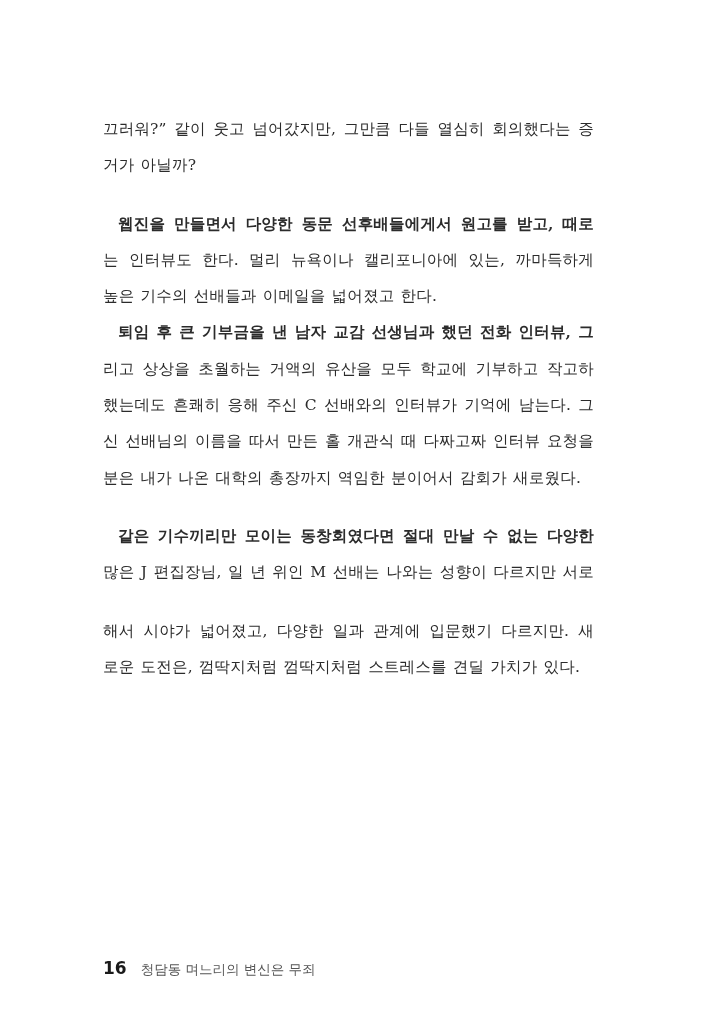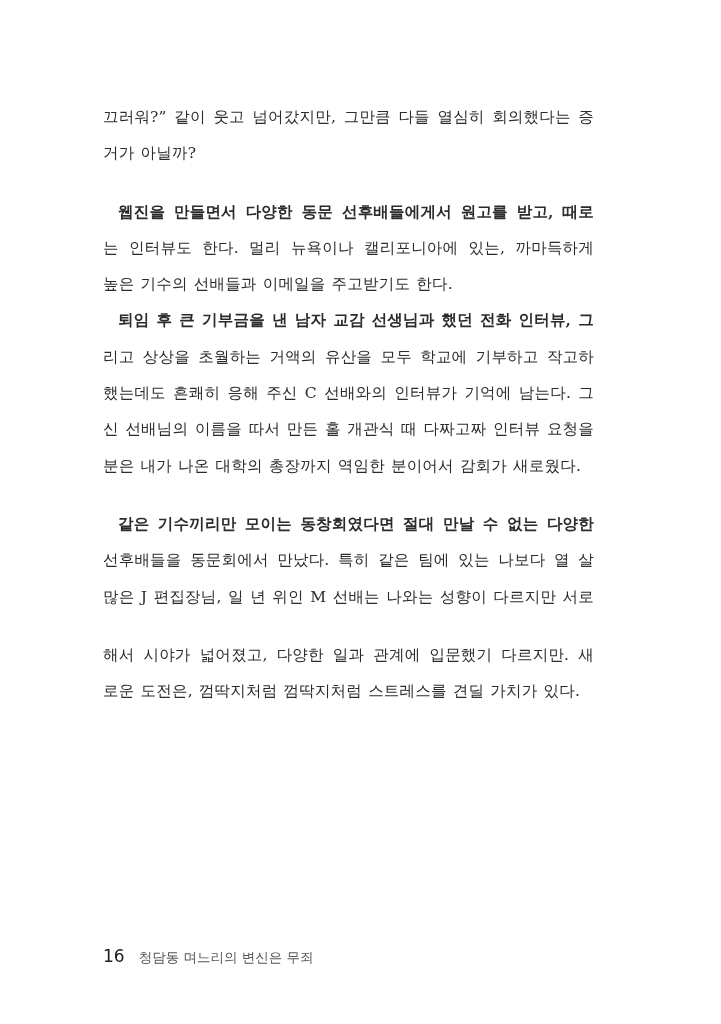--- a/index.html
+++ b/index.html
@@ -8,21 +8,21 @@
       background: #ffffff;
     }
     body {
       width: 721px;
       height: 1024px;
       position: relative;
       overflow: hidden;
     }
     .page {
       position: absolute;
-      left: 0; top: 0;
+      left: 0; top: 12px;
       width: 721px;
       height: 816px;
       background: #ffffff;
     }
     .body-text {
       position: absolute;
       left: 103px;
       top: 99px;
       width: 491px;
       font-family: "DejaVu Serif", "Liberation Serif", serif;
@@ -54,21 +54,21 @@
       position: absolute;
       left: 103px;
       top: 946px;
       font-family: "DejaVu Sans", "Liberation Sans", sans-serif;
       display: flex;
       align-items: baseline;
       gap: 14px;
     }
     .page-number {
       font-size: 17px;
-      font-weight: normal;
+      font-weight: bold;
       color: #1a1a1a;
     }
     .book-title {
       font-size: 13.5px;
       color: #555555;
       text-align: right;
     }
   </style>
 </head>
 <body>
@@ -79,36 +79,35 @@
     <div>
       <span class="line">끄러워?” 같이 웃고 넘어갔지만, 그만큼 다들 열심히 회의했다는 증</span>
       <span class="line last">거가 아닐까?</span>
     </div>
 
     <span class="gap"></span>
 
     <div>
       <span class="line indent">웹진을 만들면서 다양한 동문 선후배들에게서 원고를 받고, 때로</span>
       <span class="line">는 인터뷰도 한다. 멀리 뉴욕이나 캘리포니아에 있는, 까마득하게</span>
-      <span class="line last">높은 기수의 선배들과 이메일을 주고받기도 한다.</span>
+      <span class="line last">높은 기수의 선배들과 이메일을 넓어졌고 한다.</span>
     </div>
 
     <div>
       <span class="line indent">퇴임 후 큰 기부금을 낸 남자 교감 선생님과 했던 전화 인터뷰, 그</span>
       <span class="line">리고 상상을 초월하는 거액의 유산을 모두 학교에 기부하고 작고하</span>
       <span class="line">했는데도 흔쾌히 응해 주신 C 선배와의 인터뷰가 기억에 남는다. 그</span>
       <span class="line">신 선배님의 이름을 따서 만든 홀 개관식 때 다짜고짜 인터뷰 요청을</span>
       <span class="line last">분은 내가 나온 대학의 총장까지 역임한 분이어서 감회가 새로웠다.</span>
     </div>
 
     <span class="gap"></span>
 
     <div>
       <span class="line indent">같은 기수끼리만 모이는 동창회였다면 절대 만날 수 없는 다양한</span>
-      <span class="line">선후배들을 동문회에서 만났다. 특히 같은 팀에 있는 나보다 열 살</span>
       <span class="line">많은 J 편집장님, 일 년 위인 M 선배는 나와는 성향이 다르지만 서로</span>
     </div>
 
     <span class="gap"></span>
 
     <div>
       <span class="line">해서 시야가 넓어졌고, 다양한 일과 관계에 입문했기 다르지만. 새</span>
       <span class="line last">로운 도전은, 껌딱지처럼 껌딱지처럼 스트레스를 견딜 가치가 있다.</span>
     </div>
 

